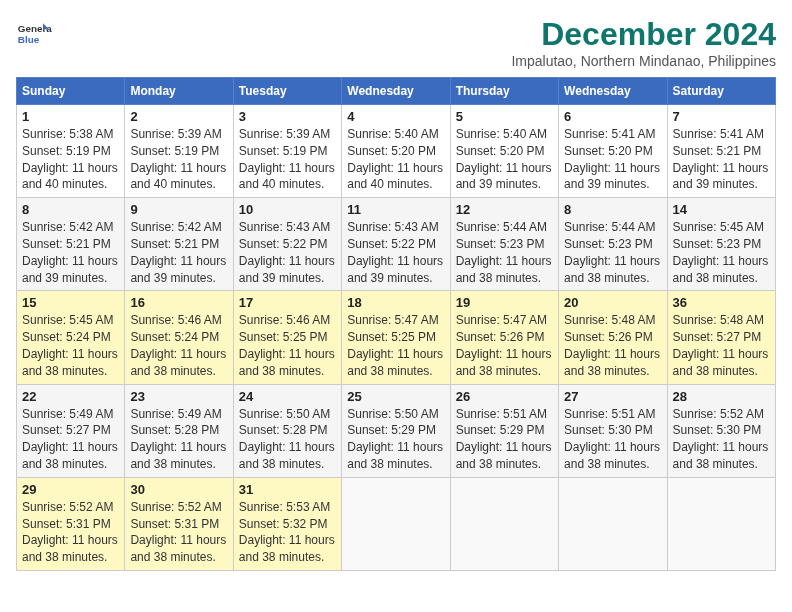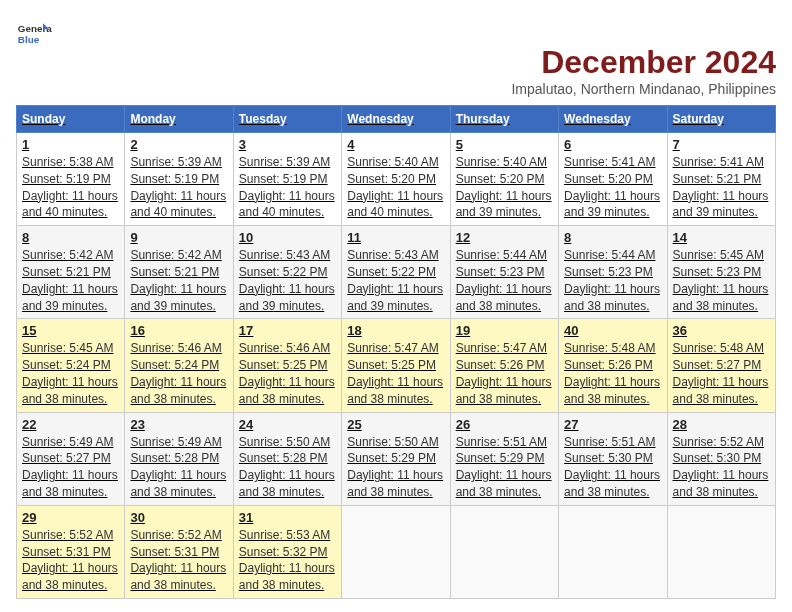--- a/index.html
+++ b/index.html
@@ -24,33 +24,31 @@
     .logo-icon {
       width: 36px;
       height: 36px;
     }
     .title-area {
       text-align: right;
     }
     .month-title {
       font-size: 32px;
       font-weight: bold;
-      color: #7f1d1d;
-      margin-top: 28px;
+      color: #0f766e;
     }
     .location-title {
       font-size: 14px;
       color: #555;
       text-align: right;
     }
     .calendar-table {
       width: 100%;
       border-collapse: collapse;
       font-size: 10px;
-      text-decoration: underline;
     }
     .calendar-table th {
       background-color: #3a6bbf;
       color: white;
       text-align: left;
       padding: 6px 5px;
       font-size: 12px;
       font-weight: bold;
       border: 1px solid #5580cc;
     }
@@ -189,21 +187,21 @@
         </td>
         <td>
           <span class="day-number">18</span>
 <div class="day-info">Sunrise: 5:47 AM<br>Sunset: 5:25 PM<br>Daylight: 11 hours and 38 minutes.</div>
         </td>
         <td>
           <span class="day-number">19</span>
 <div class="day-info">Sunrise: 5:47 AM<br>Sunset: 5:26 PM<br>Daylight: 11 hours and 38 minutes.</div>
         </td>
         <td>
-          <span class="day-number">40</span>
+          <span class="day-number">20</span>
 <div class="day-info">Sunrise: 5:48 AM<br>Sunset: 5:26 PM<br>Daylight: 11 hours and 38 minutes.</div>
         </td>
         <td>
           <span class="day-number">36</span>
 <div class="day-info">Sunrise: 5:48 AM<br>Sunset: 5:27 PM<br>Daylight: 11 hours and 38 minutes.</div>
         </td>
       </tr>
       <tr>
         <td>
           <span class="day-number">22</span>

